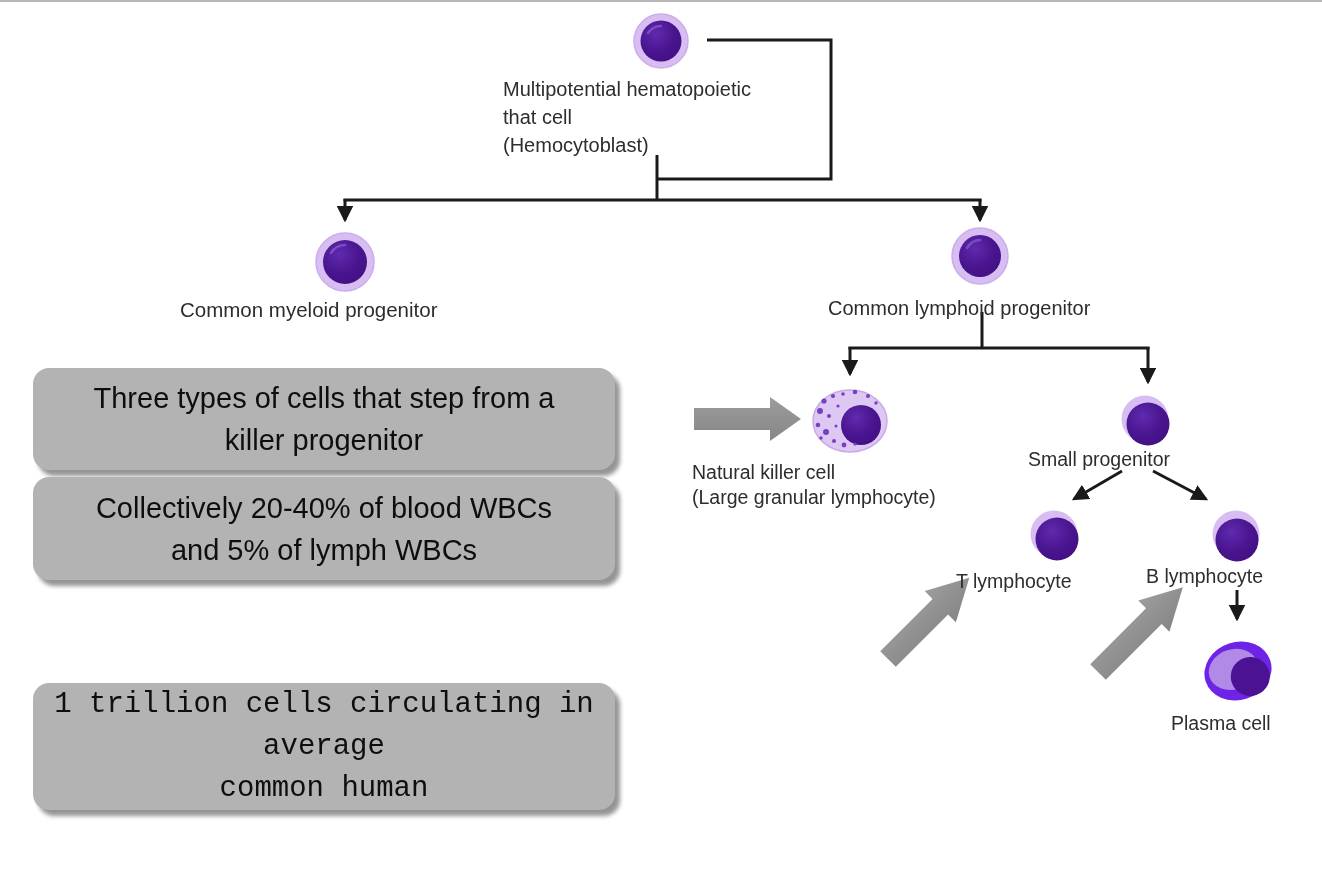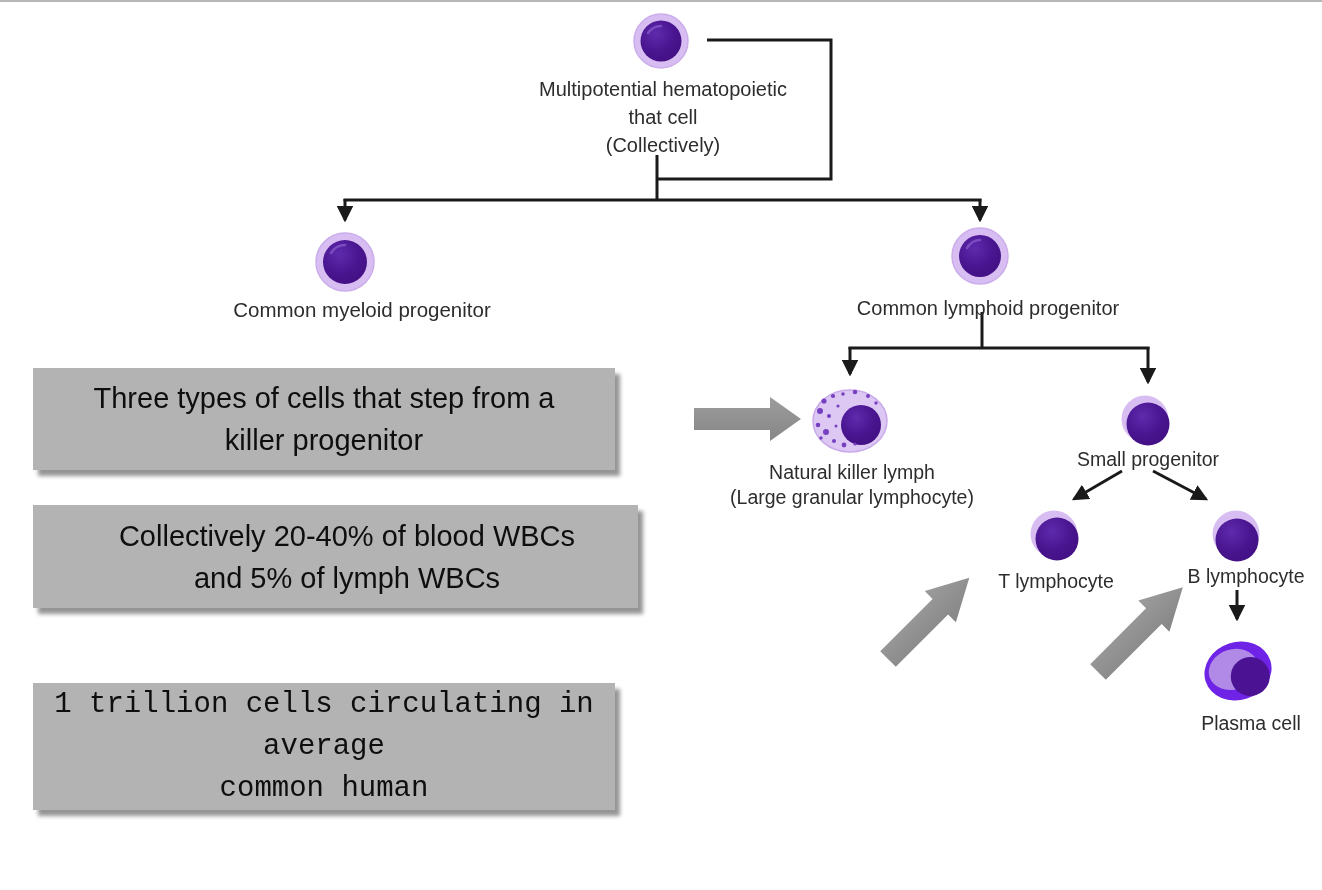--- a/index.html
+++ b/index.html
@@ -10,39 +10,39 @@
     overflow:hidden;
     font-family:"Liberation Sans", sans-serif;
   }
   .top-border{
     position:absolute;left:0;top:0;width:1322px;height:2px;
     background:#b7b7b7;
   }
   .diagram-svg{position:absolute;left:0;top:0;}
   .cell-label{
     position:absolute;
-    text-align:center;
     color:#2d2d2d;
     line-height:25px;
     font-size:19.5px;
     white-space:nowrap;
   }
   .lbl-root{line-height:28px;font-size:20px;white-space:normal;}
   .lbl-myeloid{font-size:20.5px;}
   .lbl-lymphoid{font-size:20px;}
   .note-box{
     position:absolute;
     left:33px;width:582px;
     background:#b3b3b3;
     box-shadow:5px 6px 4px rgba(0,0,0,0.42);
     display:flex;flex-direction:column;justify-content:center;
     text-align:center;
     color:#0e0e0e;
     font-size:29px;
     line-height:42px;
+    border-radius:16px;
   }
 </style>
 </head>
 <body>
 
 <div class="slide">
   <div class="top-border"></div>
 
   <svg class="diagram-svg" width="1322" height="890" viewBox="0 0 1322 890">
     <defs>
@@ -143,46 +143,46 @@
         <ellipse cx="0" cy="0" rx="34" ry="29" fill="#6f23e6"></ellipse>
         <ellipse cx="-4" cy="-3" rx="25" ry="20" fill="#b08ae6"></ellipse>
         <circle cx="10" cy="9" r="19.5" fill="#4b1294"></circle>
       </g>
     </g>
   </svg>
 
   <div class="cell-label lbl-root" style="left:503px;top:75px;width:320px;">
     <div>Multipotential hematopoietic</div>
     <div>that cell</div>
-    <div>(Collectively)</div>
+    <div>(Hemocytoblast)</div>
   </div>
 
-  <div class="cell-label lbl-myeloid" style="left:202px;top:297px;width:320px;">Common myeloid progenitor</div>
+  <div class="cell-label lbl-myeloid" style="left:180px;top:297px;width:320px;">Common myeloid progenitor</div>
 
   <div class="cell-label lbl-lymphoid" style="left:828px;top:296px;width:320px;">Common lymphoid progenitor</div>
 
   <div class="cell-label" style="left:692px;top:460px;width:320px;">
-    <div>Natural killer lymph</div>
+    <div>Natural killer cell</div>
     <div>(Large granular lymphocyte)</div>
   </div>
 
   <div class="cell-label" style="left:1028px;top:447px;width:240px;">Small progenitor</div>
 
   <div class="cell-label" style="left:956px;top:560px;width:200px;margin-top:9px;">T lymphocyte</div>
 
   <div class="cell-label" style="left:1146px;top:564px;width:200px;">B lymphocyte</div>
 
   <div class="cell-label" style="left:1171px;top:711px;width:160px;">Plasma cell</div>
 
   <div class="note-box" style="top:368px;height:102px;">
     <div>Three types of cells that step from a</div>
     <div>killer progenitor</div>
   </div>
 
-  <div class="note-box" style="top:505px;height:103px;padding-left:23px;">
+  <div class="note-box" style="top:477px;height:103px;">
     <div>Collectively 20-40% of blood WBCs</div>
     <div>and 5% of lymph WBCs</div>
   </div>
 
   <div class="note-box" style="top:683px;height:127px;font-family:Liberation Mono, monospace;">
     <div>1 trillion cells circulating in average</div>
     <div>common human</div>
   </div>
 </div>
 

